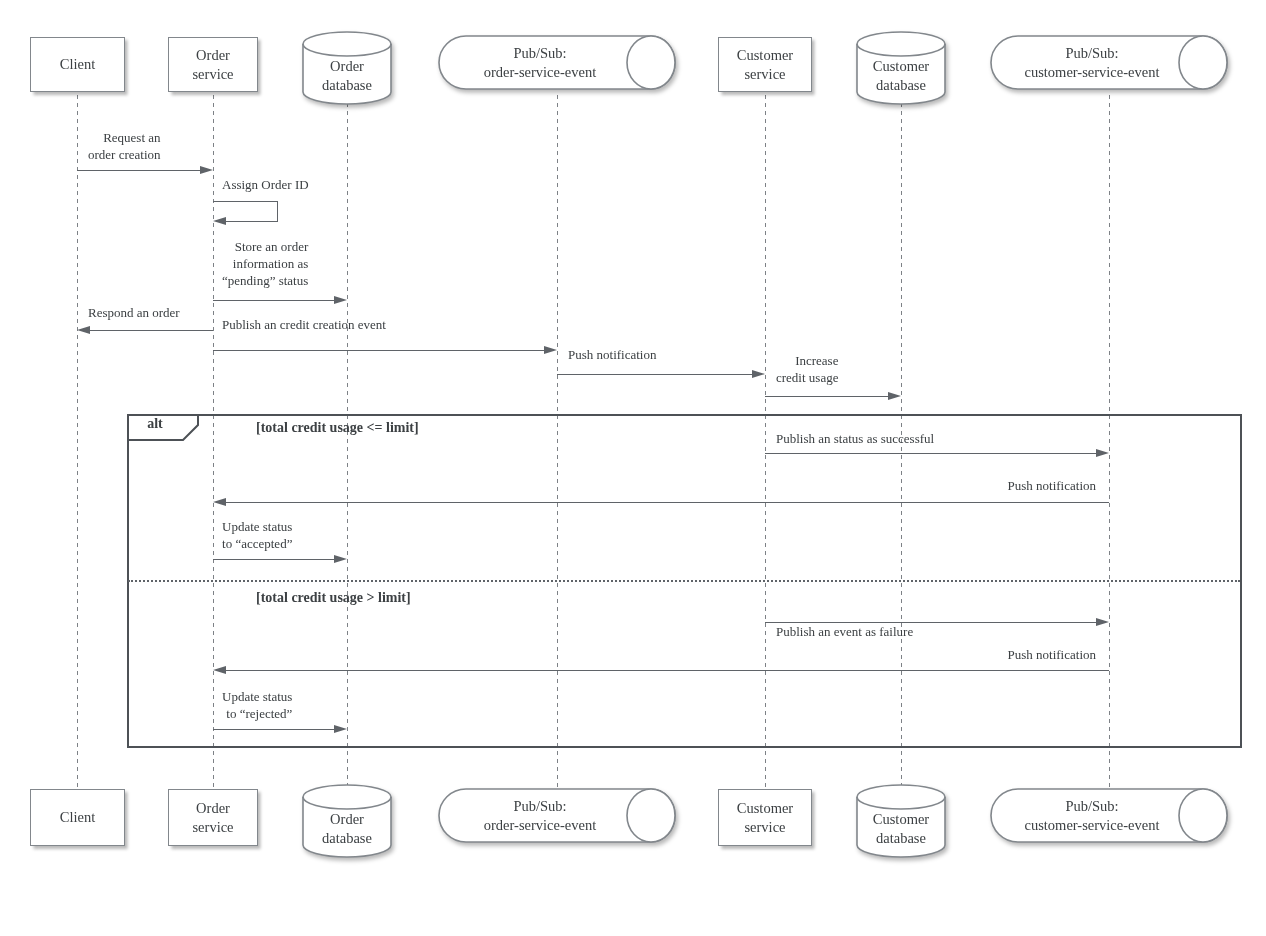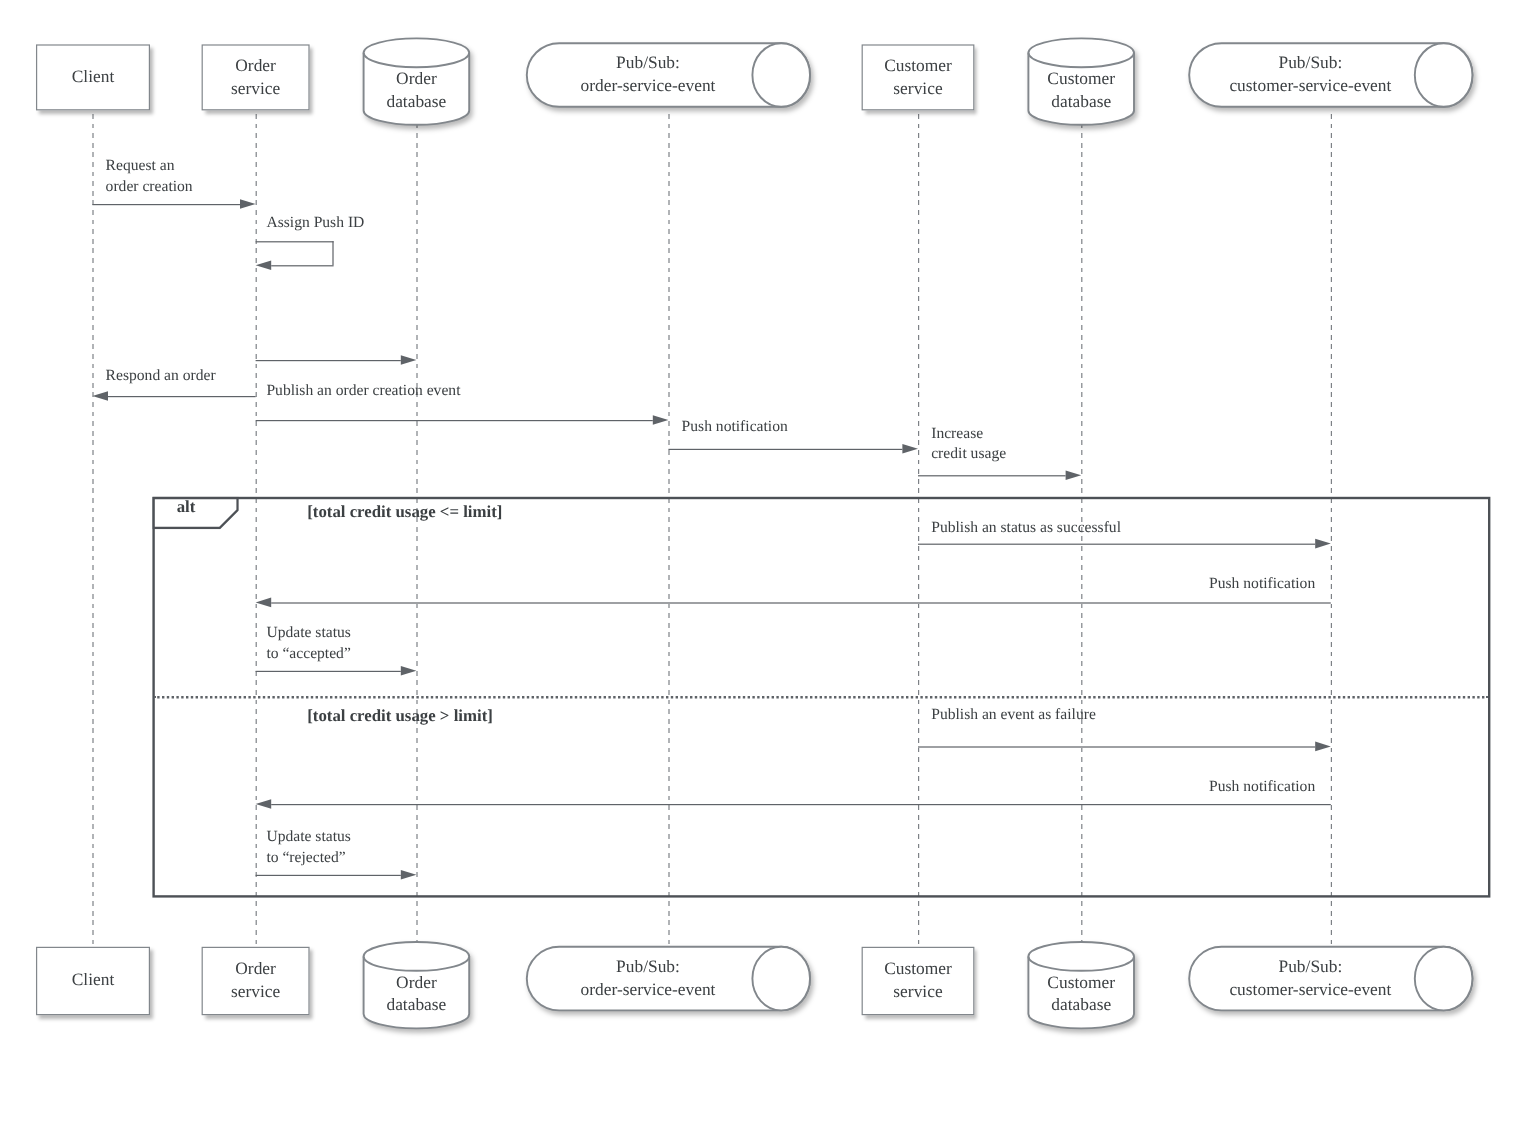--- a/index.html
+++ b/index.html
@@ -20,21 +20,21 @@
     font-size:14.5px;line-height:1.3;white-space:pre-line;box-sizing:border-box;
   }
   
   .p-shape{position:absolute;}
   .p-shape svg{display:block;filter:drop-shadow(2.5px 3px 2px rgba(0,0,0,.28));}
   .shape-label{
     position:absolute;display:flex;align-items:center;justify-content:center;text-align:center;
     font-size:14.5px;line-height:1.3;white-space:pre-line;pointer-events:none;
   }
   
-  .msg{position:absolute;font-size:13px;line-height:1.32;white-space:pre-line;}
+  .msg{position:absolute;font-size:13px;line-height:1.32;white-space:pre-line;text-align:right;}
   .msg.right{text-align:right;}
   .guard{position:absolute;font-size:14px;font-weight:bold;white-space:nowrap;margin-left:38px;}
   .a-line{position:absolute;height:0;border-top:1.5px solid #5f6368;}
   .a-vert{position:absolute;width:0;border-left:1.5px solid #5f6368;}
   .a-head{position:absolute;width:0;height:0;border-style:solid;}
   .a-head.r{border-width:4.5px 0 4.5px 13px;border-color:transparent transparent transparent #5f6368;}
   .a-head.l{border-width:4.5px 13px 4.5px 0;border-color:transparent #5f6368 transparent transparent;}
   
   .alt-frame{position:absolute;border:2px solid #4d5156;box-sizing:border-box;background:transparent;}
   .alt-tab{position:absolute;left:-2px;top:-2px;width:72px;height:27px;}
@@ -99,34 +99,37 @@
     </svg>
     <div class="shape-label" style="left:0;top:0;width:206px;height:57px;">Pub/Sub:
 customer-service-event</div>
   </div>
 
   <div class="msg" style="left:88px;top:129px;">Request an
 order creation</div>
   <div class="a-line" style="left:77px;top:170px;width:124px;"></div>
   <div class="a-head r" style="left:200px;top:166px;"></div>
 
-  <div class="msg" style="left:222px;top:176px;">Assign Push ID</div>
+  <div class="msg" style="left:222px;top:176px;">Assign Order ID</div>
   <div class="a-line" style="left:213px;top:201px;width:65px;"></div>
   <div class="a-vert" style="left:277px;top:201px;height:20px;"></div>
   <div class="a-line" style="left:226px;top:221px;width:52px;"></div>
   <div class="a-head l" style="left:213px;top:217px;"></div>
 
+  <div class="msg" style="left:222px;top:238px;">Store an order
+information as
+“pending” status</div>
   <div class="a-line" style="left:213px;top:300px;width:121px;"></div>
   <div class="a-head r" style="left:334px;top:296px;"></div>
 
   <div class="msg" style="left:88px;top:304px;">Respond an order</div>
   <div class="a-line" style="left:90px;top:330px;width:123px;"></div>
   <div class="a-head l" style="left:77px;top:326px;"></div>
 
-  <div class="msg" style="left:222px;top:316px;">Publish an order creation event</div>
+  <div class="msg" style="left:222px;top:316px;">Publish an credit creation event</div>
   <div class="a-line" style="left:213px;top:350px;width:331px;"></div>
   <div class="a-head r" style="left:544px;top:346px;"></div>
 
   <div class="msg" style="left:568px;top:346px;">Push notification</div>
   <div class="a-line" style="left:557px;top:374px;width:195px;"></div>
   <div class="a-head r" style="left:752px;top:370px;"></div>
 
   <div class="msg" style="left:776px;top:352px;">Increase
 credit usage</div>
   <div class="a-line" style="left:765px;top:396px;width:123px;"></div>
@@ -153,21 +156,21 @@
 
   <div class="msg" style="left:222px;top:518px;">Update status
 to “accepted”</div>
   <div class="a-line" style="left:213px;top:559px;width:121px;"></div>
   <div class="a-head r" style="left:334px;top:555px;"></div>
 
   <div class="alt-divider" style="left:128px;top:580px;width:1112px;"></div>
 
   <div class="guard" style="left:218px;top:590px;">[total credit usage &gt; limit]</div>
 
-  <div class="msg" style="left:776px;top:586px;">Publish an event as failure</div>
+  <div class="msg" style="left:776px;top:623px;">Publish an event as failure</div>
   <div class="a-line" style="left:765px;top:622px;width:331px;"></div>
   <div class="a-head r" style="left:1096px;top:618px;"></div>
 
   <div class="msg right" style="left:980px;top:646px;width:116px;">Push notification</div>
   <div class="a-line" style="left:226px;top:670px;width:883px;"></div>
   <div class="a-head l" style="left:213px;top:666px;"></div>
 
   <div class="msg" style="left:222px;top:688px;">Update status
 to “rejected”</div>
   <div class="a-line" style="left:213px;top:729px;width:121px;"></div>

